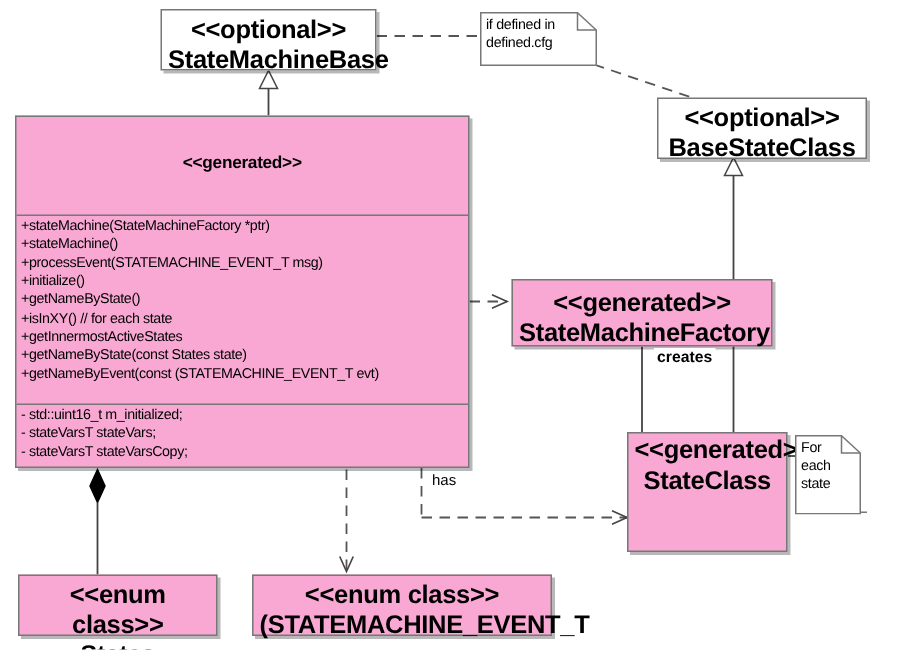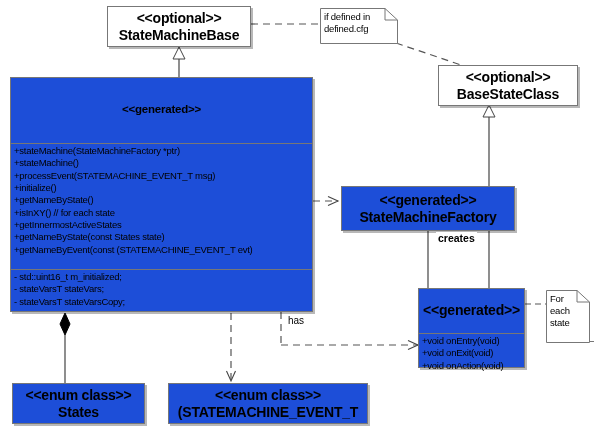--- a/index.html
+++ b/index.html
@@ -11,31 +11,31 @@
     position:relative;
   }
   #diagram{position:absolute;left:0;top:0;width:600px;height:433px;}
   .svg-layer{position:absolute;left:0;top:0;width:600px;height:433px;pointer-events:none;}
 
   
   .node{
     position:absolute;
     box-sizing:border-box;
     border:1px solid #777777;
-    background:#1d4ed8;
+    background:#f9a8d4;
     box-shadow:2px 2px 0 rgba(0,0,0,0.28);
   }
   .node.white{background:#ffffff;}
   .title{
     text-align:center;
     font-weight:bold;
     color:#000000;
     padding:3px 4px 4px 4px;
     line-height:1.18;
-    font-size:14px;
+    font-size:17px;
     letter-spacing:-0.2px;
   }
   .stereo{display:block;font-weight:bold;}
   .cname{display:block;font-weight:bold;}
   .divider{border-top:1px solid #777777;}
   .members{
     padding:1px 18px 2px 3px;
     font-size:9.5px;
     color:#000000;
     line-height:1.30;
@@ -185,29 +185,25 @@
     </div>
   </div>
 
   <div class="edge-label bold" style="left:436px;top:232px;">creates</div>
 
   <div class="edge-label" style="left:286px;top:315px;">has</div>
 
   <div class="node" style="left:418px;top:288px;width:107px;height:80px;">
     <div class="title" style="height:37px;display:flex;flex-direction:column;justify-content:center;">
       <span class="stereo">&lt;&lt;generated&gt;&gt;</span>
-    </div>
-    <div class="divider members">
-      <div>+void onEntry(void)</div>
-      <div>+void onExit(void)</div>
-      <div>+void onAction(void)</div>
-    </div>
-  </div>
-
-  <div class="note" style="left:546px;top:291px;width:48px;height:51px;">
+      <span class="cname">StateClass</span>
+    </div>
+  </div>
+
+  <div class="note" style="left:530px;top:291px;width:48px;height:51px;">
     <svg style="position:absolute;left:-1px;top:-1px;width:44px;height:53px;" viewBox="0 0 44 53">
       <path d="M0.5,0.5 L31,0.5 L43.5,12 L43.5,52.5 L0.5,52.5 Z" fill="#ffffff" stroke="#777777" stroke-width="1"></path>
       <path d="M31,0.5 L31,12 L43.5,12" fill="none" stroke="#777777" stroke-width="1"></path>
     </svg>
     <div class="note-body">
       <div>For</div>
       <div>each</div>
       <div>state</div>
     </div>
   </div>

